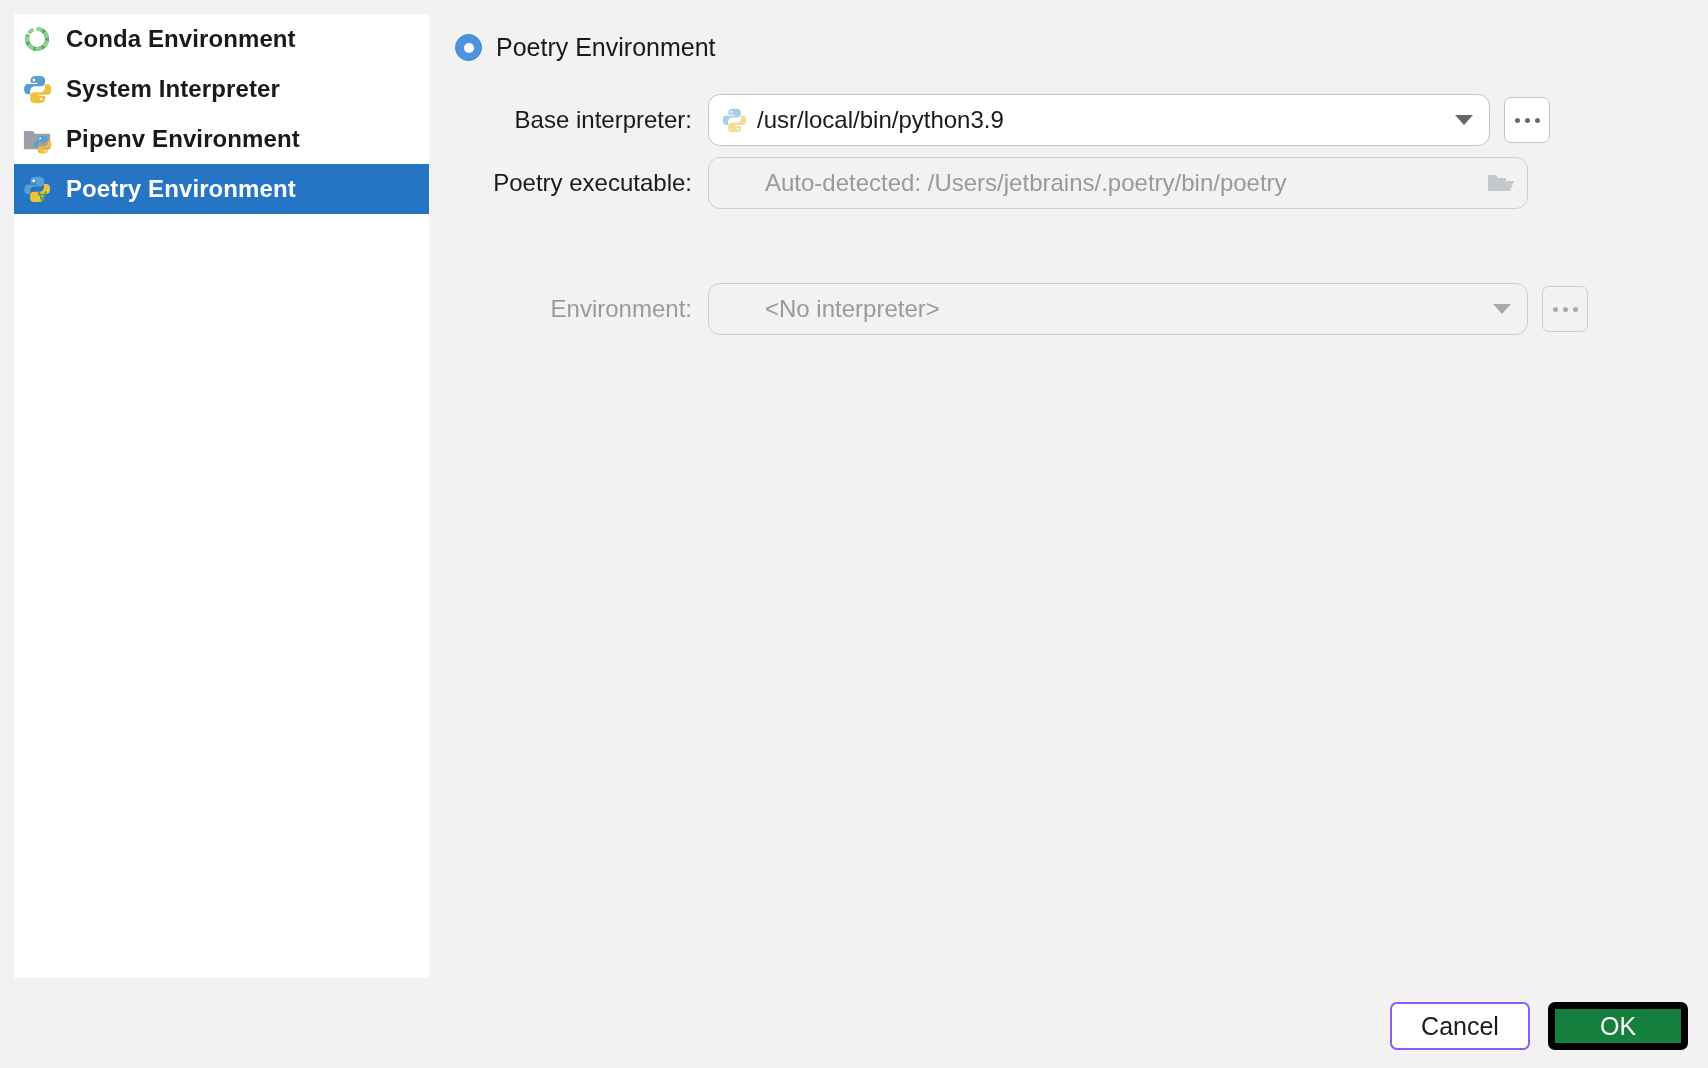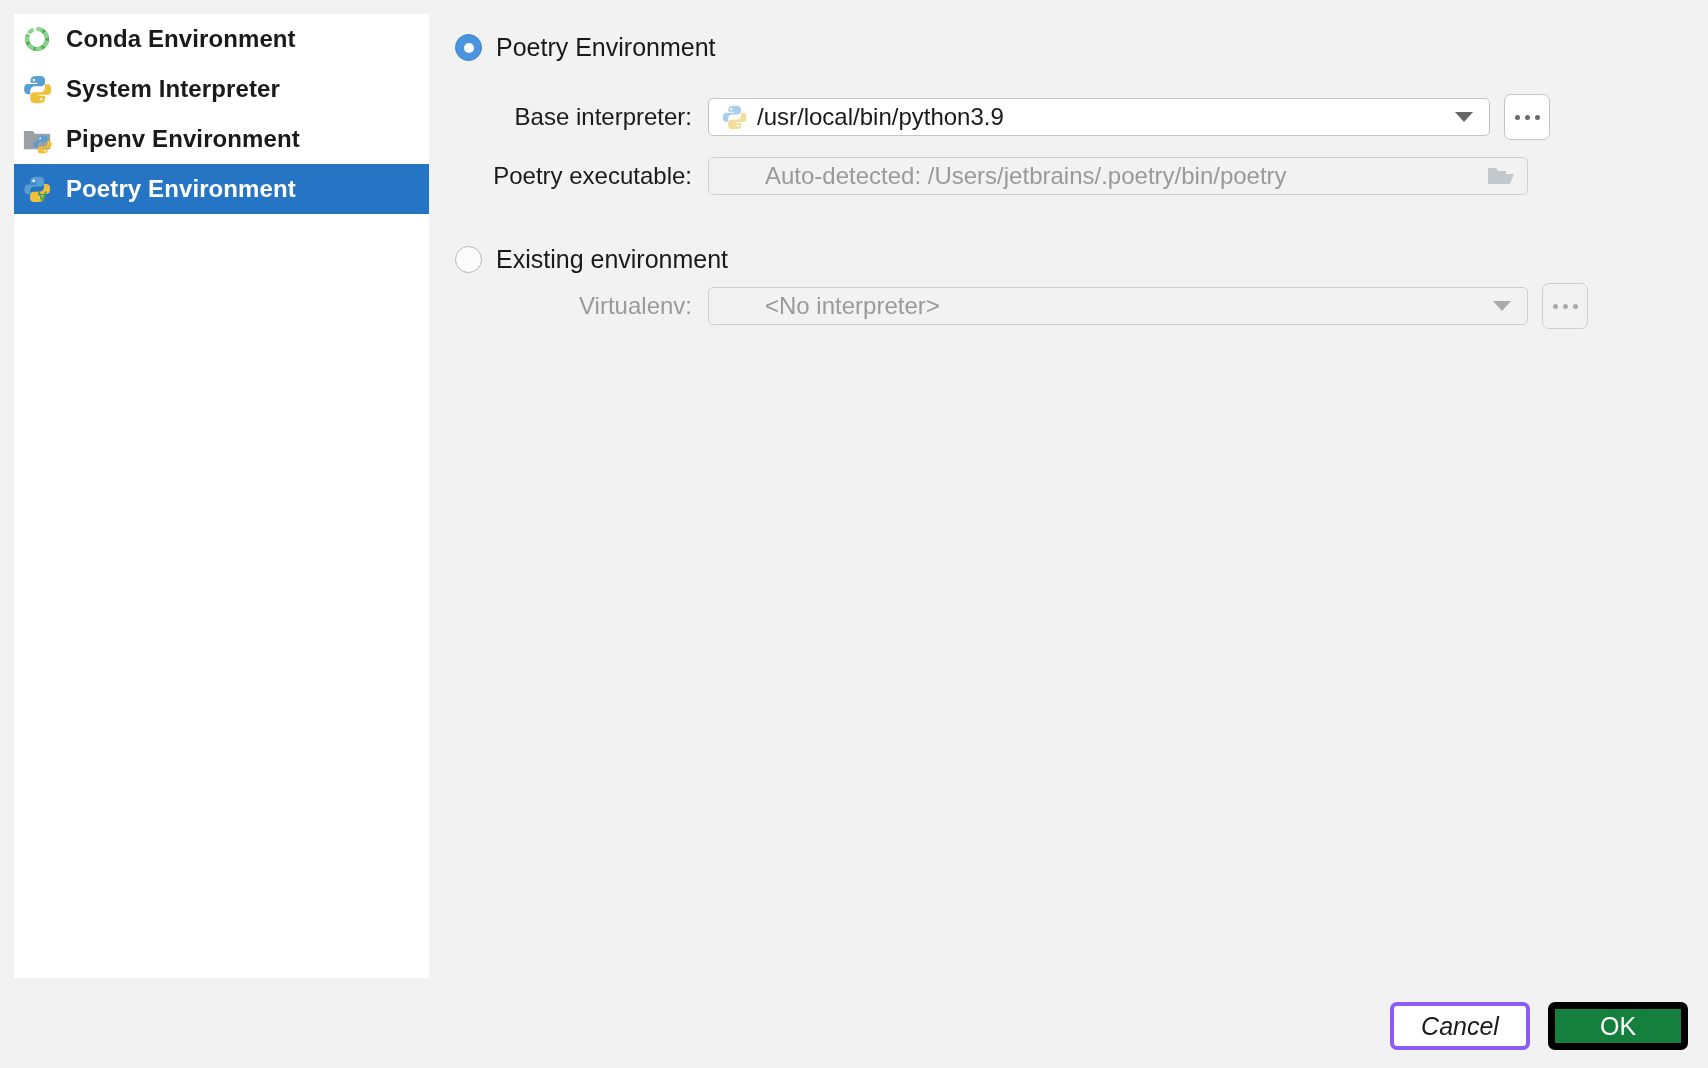--- a/index.html
+++ b/index.html
@@ -128,24 +128,24 @@
     color: #1a1a1a;
     text-align: right;
     white-space: nowrap;
     padding-right: 16px;
     box-sizing: border-box;
   }
   .field-label.disabled { color: #9a9a9a; }
   .lbl-w { width: 253px; }
 
   .combo {
-    height: 38px;
+    height: 52px;
     box-sizing: border-box;
     border: 1px solid #c4c4c4;
-    border-radius: 5px;
+    border-radius: 12px;
     background: #ffffff;
     display: flex;
     align-items: center;
     position: relative;
     padding-left: 12px;
   }
   .combo.wide    { width: 782px; }
   .combo.wide2   { width: 820px; }
   .combo.disabled {
     background: #f2f2f2;
@@ -229,23 +229,22 @@
     border-radius: 7px;
     box-sizing: border-box;
     display: flex;
     align-items: center;
     justify-content: center;
     font-size: 25px;
     padding: 0 22px;
   }
   .btn.cancel {
     background: #ffffff;
-    border: 4px solid #8b5cf6;
-    color: #1a1a1a;
-    font-style: italic;
+    border: 2px solid #8b5cf6;
+    color: #1a1a1a;
   }
   .btn.ok {
     background: #15803d;
     border: 7px solid #000000;
     color: #ffffff;
     text-align: center;
   }
 </style>
 </head>
 <body>
@@ -341,27 +340,23 @@
         <span class="value muted">Auto-detected: /Users/jetbrains/.poetry/bin/poetry</span>
         <span class="folder-btn">
           <svg width="28" height="24" viewBox="0 0 28 24">
             <path d="M1 4h8l2 3h8v3H7L3 20H1z" fill="#c3c8cc"></path>
             <path d="M6.5 10H27l-4 10H2.5z" fill="#c3c8cc"></path>
           </svg>
         </span>
       </div>
     </div>
 
-    <div class="radio-row secondary">
-      <span class="radio off"></span>
-      <span class="radio-label">Existing environment</span>
-    </div>
 
     <div class="field-row r3">
-      <span class="field-label lbl-w disabled">Virtualenv:</span>
+      <span class="field-label lbl-w disabled">Environment:</span>
       <div class="combo wide2 disabled">
         <span class="value muted">&lt;No interpreter&gt;</span>
         <span class="caret muted"></span>
       </div>
       <div class="ellipsis-btn disabled">
         <i></i>
         <i></i>
         <i></i>
       </div>
     </div>

